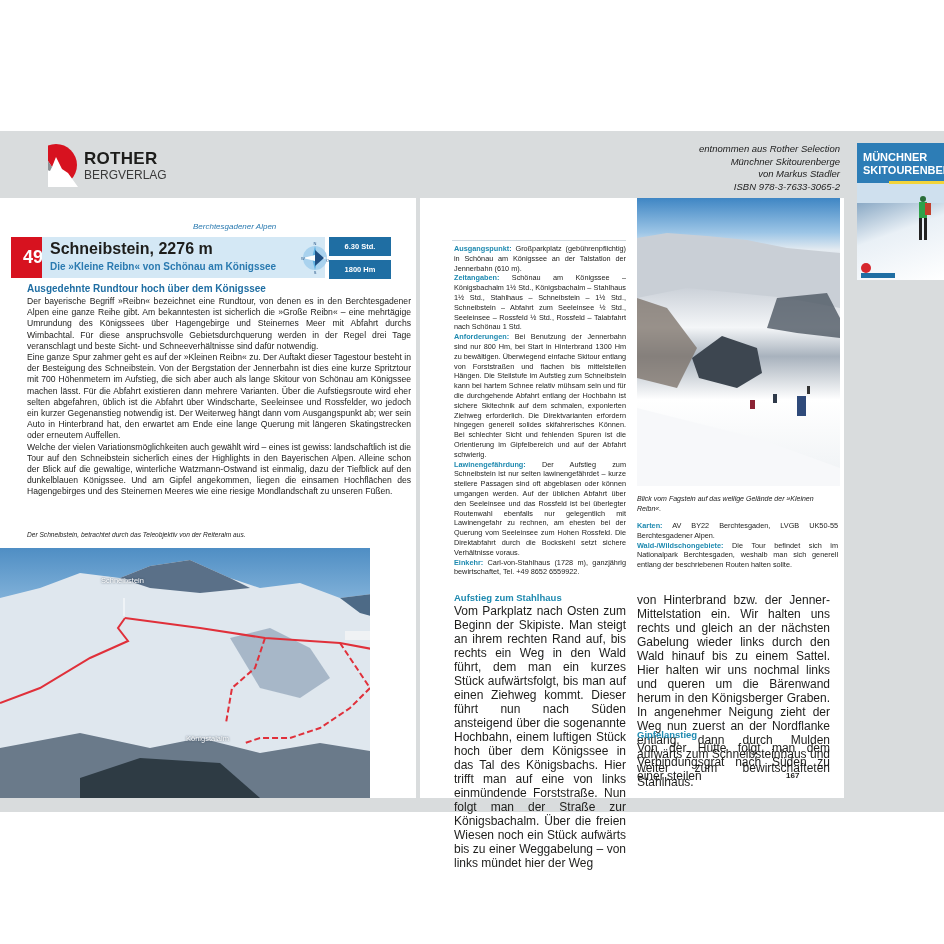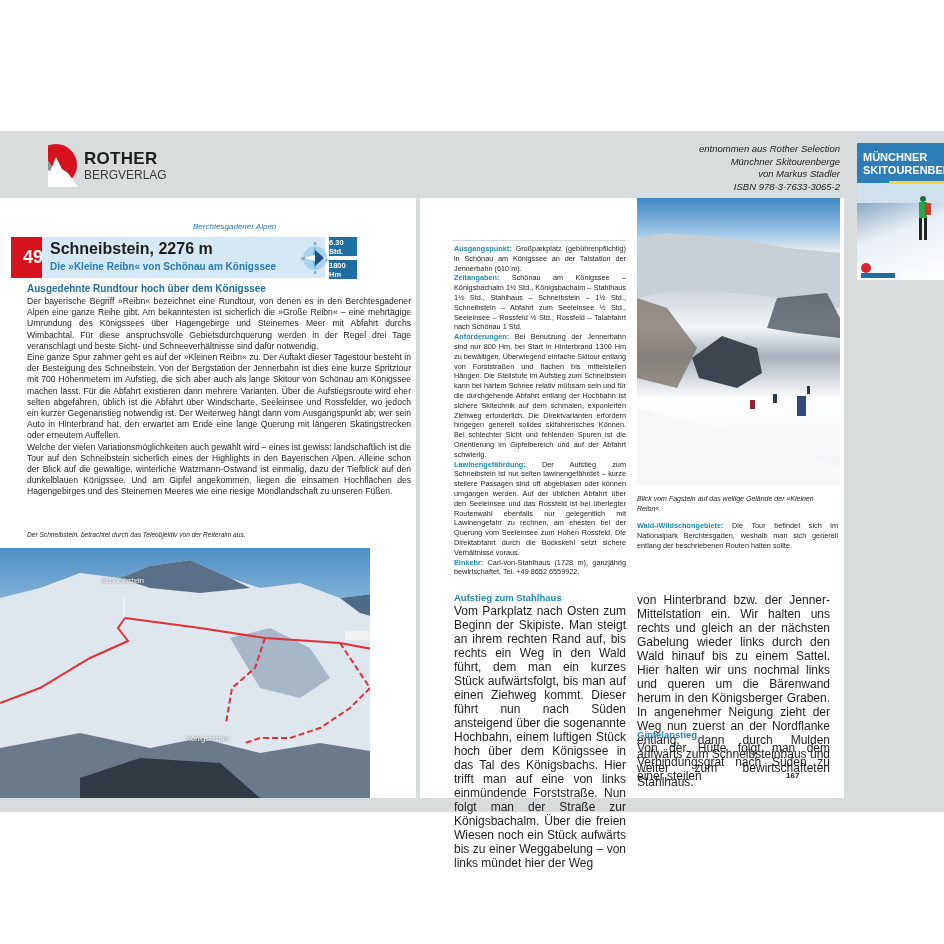--- a/index.html
+++ b/index.html
@@ -28,21 +28,21 @@
   .cover-badge { position: absolute; left: 4px; top: 120px; width: 10px; height: 10px; border-radius: 50%; background: #d6262d; }
   .cover-foot { position: absolute; left: 4px; top: 130px; width: 34px; height: 5px; background: #1f6ea3; }
 
   
   .region { position: absolute; left: 157px; top: 222px; font-size: 8px; font-style: italic; color: #2a7ab0; margin-left: 36px; }
   .tour-num { position: absolute; left: 11px; top: 237px; width: 44px; height: 41px; background: #d7121f; color: #fff; font-weight: bold; font-size: 18px; display: flex; align-items: center; justify-content: center; }
   .tour-head { position: absolute; left: 42px; top: 237px; width: 283px; height: 41px; background: #d4e8f5; }
   .tour-title { position: absolute; left: 8px; top: 3px; font-weight: bold; font-size: 16px; color: #1d1d1b; white-space: nowrap; }
   .tour-sub { position: absolute; left: 8px; top: 24px; font-weight: bold; font-size: 10px; color: #2a7ab0; white-space: nowrap; }
   .compass { position: absolute; left: 300px; top: 241px; width: 30px; height: 34px; }
-  .badge { position: absolute; left: 329px; width: 28px; height: 19px; background: #1f6ea3; color: #fff; font-size: 7.5px; font-weight: bold; display: flex; align-items: center; justify-content: center; }
+  .badge { position: absolute; left: 329px; width: 62px; height: 19px; background: #1f6ea3; color: #fff; font-size: 7.5px; font-weight: bold; display: flex; align-items: center; justify-content: center; }
   .badge.time { top: 237px; }
   .badge.alt { top: 260px; }
 
   .subhead { position: absolute; left: 27px; top: 283px; font-weight: bold; font-size: 10px; color: #1f6ea3; }
   .body-text { position: absolute; left: 27px; top: 296px; width: 384px; font-size: 8.6px; line-height: 11.2px; text-align: justify; color: #1d1d1b; }
   .body-text p { margin: 0; }
   .caption-left { position: absolute; left: 27px; top: 531px; font-size: 6.6px; font-style: italic; color: #222; }
 
   .photo-left { position: absolute; left: 0; top: 548px; width: 370px; height: 250px; overflow: hidden;
     background: linear-gradient(#4f8ec4 0%, #7fb0d8 20%, #c9d9e6 30%, #e8eef3 45%, #b9c9d8 60%, #eef2f6 75%, #9aaec2 90%, #5b6f84 100%); }
@@ -177,20 +177,21 @@
     <path d="M55 160 L85 138 L120 150 L125 175 L100 190 L62 180 Z" fill="#3d4650"></path>
     <path d="M0 210 L120 240 L203 270 L203 288 L0 288 Z" fill="#f7f8fa"></path>
     <rect x="113" y="202" width="5" height="9" fill="#8b2334"></rect>
     <rect x="136" y="196" width="4" height="9" fill="#2f3a4a"></rect>
     <rect x="160" y="198" width="9" height="20" fill="#2f4a7a"></rect>
     <rect x="170" y="188" width="3" height="8" fill="#333"></rect>
   </svg>
 </div>
 <div class="caption-right">Blick vom Fagstein auf das wellige Gelände der »Kleinen Reibn«.</div>
 <div class="info2">
+  <p><span class="k">Karten:</span> <span>AV BY22 Berchtesgaden, LVGB UK50-55 Berchtesgadener Alpen.</span></p>
   <p><span class="k">Wald-/Wildschongebiete:</span> <span>Die Tour befindet sich im Nationalpark Berchtesgaden, weshalb man sich generell entlang der beschriebenen Routen halten sollte.</span></p>
 </div>
 
 <div class="col-head" style="left:454px;top:592px;">Aufstieg zum Stahlhaus</div>
 <div class="col-text" style="left:454px;top:604px;width:172px;">Vom Parkplatz nach Osten zum Beginn der Skipiste. Man steigt an ihrem rechten Rand auf, bis rechts ein Weg in den Wald führt, dem man ein kurzes Stück aufwärtsfolgt, bis man auf einen Ziehweg kommt. Dieser führt nun nach Süden ansteigend über die sogenannte Hochbahn, einem luftigen Stück hoch über dem Königssee in das Tal des Königsbachs. Hier trifft man auf eine von links einmündende Forststraße. Nun folgt man der Straße zur Königsbachalm. Über die freien Wiesen noch ein Stück aufwärts bis zu einer Weggabelung – von links mündet hier der Weg</div>
 <div class="col-text" style="left:637px;top:593px;width:193px;">von Hinterbrand bzw. der Jenner-Mittelstation ein. Wir halten uns rechts und gleich an der nächsten Gabelung wieder links durch den Wald hinauf bis zu einem Sattel. Hier halten wir uns nochmal links und queren um die Bärenwand herum in den Königsberger Graben. In angenehmer Neigung zieht der Weg nun zuerst an der Nordflanke entlang, dann durch Mulden aufwärts zum Schneibsteinhaus und weiter zum bewirtschafteten Stahlhaus.</div>
 <div class="col-head" style="left:637px;top:729px;">Gipfelanstieg</div>
 <div class="col-text" style="left:637px;top:741px;width:193px;">Von der Hütte folgt man dem Verbindungsgrat nach Süden zu einer steilen</div>
 
 <div class="page-num">167</div>

